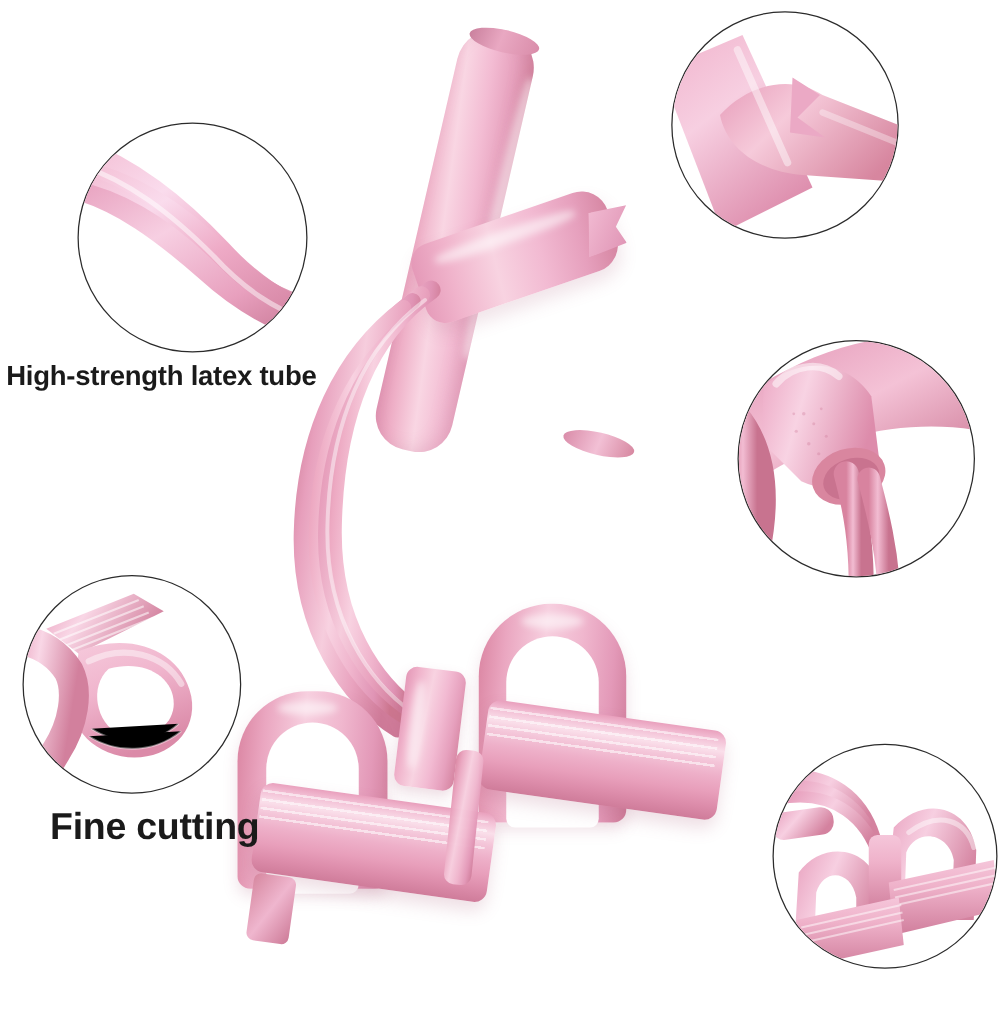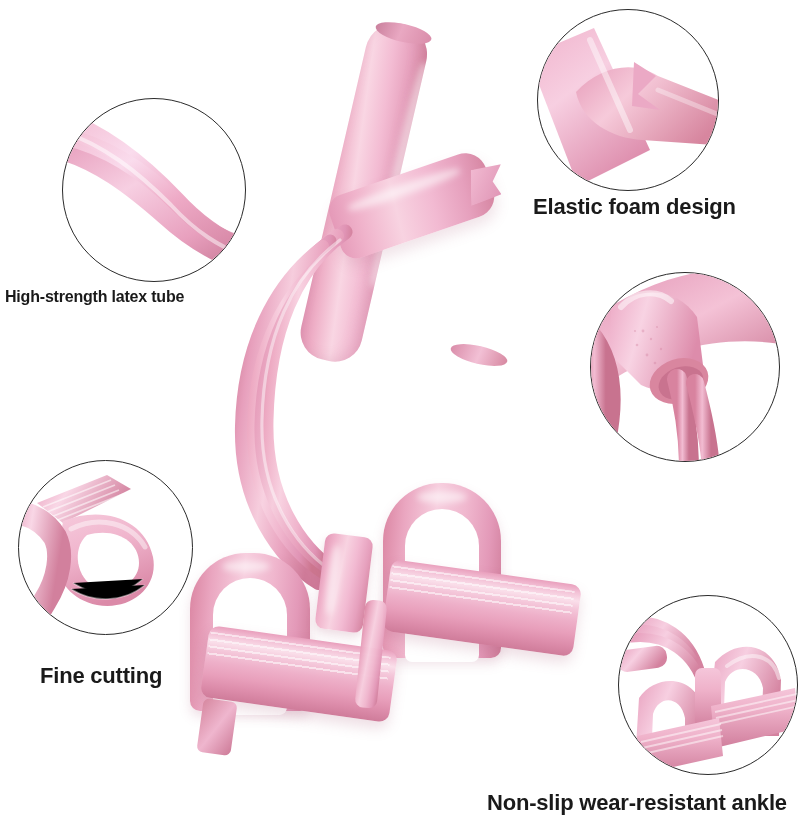--- a/index.html
+++ b/index.html
@@ -195,21 +195,21 @@
           <stop offset="70%" stop-color="#e8a0be"></stop>
           <stop offset="100%" stop-color="#c3718e"></stop>
         </linearGradient>
       </defs>
       <path d="M-8 22 C 40 38, 78 70, 110 104 C 132 128, 158 148, 196 160" stroke="url(#c1a)" stroke-width="26" fill="none" stroke-linecap="round"></path>
       <path d="M-8 48 C 34 58, 70 86, 104 116 C 128 138, 156 156, 196 168" stroke="url(#c1b)" stroke-width="22" fill="none" stroke-linecap="round"></path>
       <path d="M-8 36 C 44 44, 86 76, 118 108 C 140 130, 162 144, 196 150" stroke="url(#c1a)" stroke-width="17" fill="none" stroke-linecap="round" opacity="0.92"></path>
       <path d="M-8 30 C 40 44, 76 74, 108 106 C 130 130, 156 150, 196 162" stroke="rgba(255,255,255,0.5)" stroke-width="4" fill="none" stroke-linecap="round"></path>
     </svg>
   </div>
-  <div class="callout-label" style="left:5px; top:288px; font-size:16px;">High-strength latex tube</div>
+  <div class="callout-label" style="left:5px; top:288px; font-size:22px;">High-strength latex tube</div>
 
   <div class="callout-circle" style="left:537px; top:9px; width:182px; height:182px;">
     <svg width="182" height="182" viewBox="0 0 182 182">
       <defs>
         <linearGradient id="c2a" x1="0" y1="0" x2="0.6" y2="1">
           <stop offset="0%" stop-color="#f0b2cb"></stop>
           <stop offset="45%" stop-color="#f7cfe1"></stop>
           <stop offset="100%" stop-color="#de8fae"></stop>
         </linearGradient>
         <linearGradient id="c2b" x1="0" y1="0" x2="1" y2="0.5">
@@ -222,21 +222,20 @@
       <path d="M-10 46 L 56 18 L 112 140 L 40 176 Z" fill="url(#c2a)"></path>
 
       <path d="M38 82 C 62 56, 96 50, 120 66 L 196 96 L 190 136 L 104 130
                C 74 128, 44 112, 38 82 Z" fill="url(#c2b)"></path>
 
       <path d="M96 52 L 118 66 L 100 84 L 122 100 L 94 96 Z" fill="#eba9c5"></path>
       <path d="M52 30 L 92 120" stroke="rgba(255,255,255,0.45)" stroke-width="6" stroke-linecap="round"></path>
       <path d="M120 80 L 184 106" stroke="rgba(255,255,255,0.35)" stroke-width="5" stroke-linecap="round"></path>
     </svg>
   </div>
-  <div class="callout-label" style="left:533px; top:194px; font-size:22px;">Elastic foam design</div>
 
   <div class="callout-circle" style="left:590px; top:272px; width:190px; height:190px;">
     <svg width="190" height="190" viewBox="0 0 190 190">
       <defs>
         <linearGradient id="c3a" x1="0" y1="0" x2="1" y2="0.3">
           <stop offset="0%" stop-color="#eca8c4"></stop>
           <stop offset="40%" stop-color="#f8d3e3"></stop>
           <stop offset="100%" stop-color="#dd8cab"></stop>
         </linearGradient>
         <linearGradient id="c3b" x1="0" y1="0" x2="1" y2="1">
@@ -311,21 +310,21 @@
 
       <path d="M-8 50 C 10 52, 26 60, 36 76 C 44 92, 40 118, 26 140 L 8 170" stroke="url(#c4b)" stroke-width="24" fill="none" stroke-linecap="round"></path>
 
       <g stroke="rgba(255,255,255,0.40)" stroke-width="1.6">
         <path d="M54 122 C 76 136, 104 136, 124 118"></path>
         <path d="M52 128 C 74 142, 104 142, 126 124"></path>
       </g>
       <path d="M52 68 C 80 54, 112 62, 126 86" stroke="rgba(255,255,255,0.45)" stroke-width="5" fill="none" stroke-linecap="round"></path>
     </svg>
   </div>
-  <div class="callout-label" style="left:40px; top:663px; font-size:22px;">Fine cutting</div>
+  <div class="callout-label" style="left:40px; top:645px; font-size:30px;">Fine cutting</div>
 
   <div class="callout-circle" style="left:618px; top:595px; width:180px; height:180px;">
     <svg width="180" height="180" viewBox="0 0 180 180">
       <defs>
         <linearGradient id="c5a" x1="0" y1="0" x2="1" y2="0.5">
           <stop offset="0%" stop-color="#e79ebc"></stop>
           <stop offset="45%" stop-color="#f7cfe1"></stop>
           <stop offset="100%" stop-color="#d4829f"></stop>
         </linearGradient>
         <linearGradient id="c5b" x1="0" y1="0" x2="0" y2="1">
@@ -358,15 +357,14 @@
 
       <path d="M18 140 L 100 122 L 104 160 L 22 178 Z" fill="url(#c5b)"></path>
       <g stroke="rgba(255,255,255,0.5)" stroke-width="1.8">
         <path d="M22 146 L 102 128"></path>
           <path d="M23 152 L 103 134"></path>
           <path d="M24 158 L 104 140"></path>
       </g>
       <path d="M108 70 C 132 52, 154 60, 160 82" stroke="rgba(255,255,255,0.45)" stroke-width="4" fill="none" stroke-linecap="round"></path>
     </svg>
   </div>
-  <div class="callout-label" style="left:487px; top:790px; font-size:22px;">Non-slip wear-resistant ankle</div>
 
 </div>
 
 </body></html>

